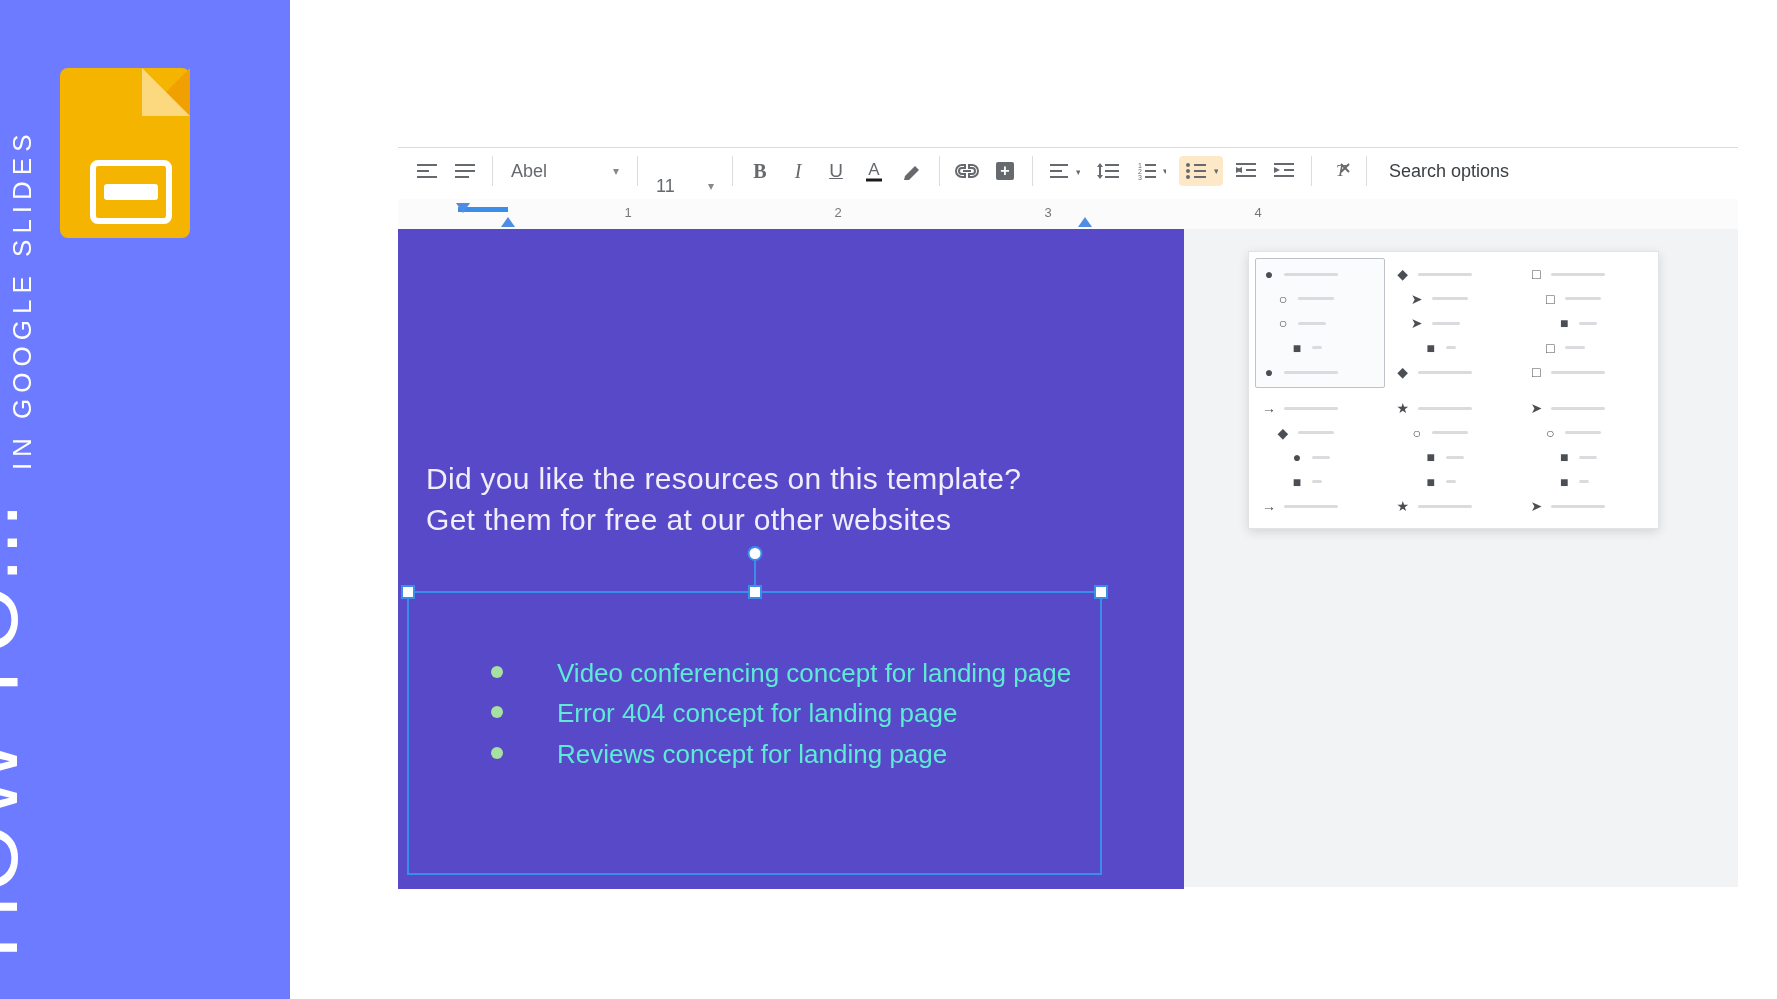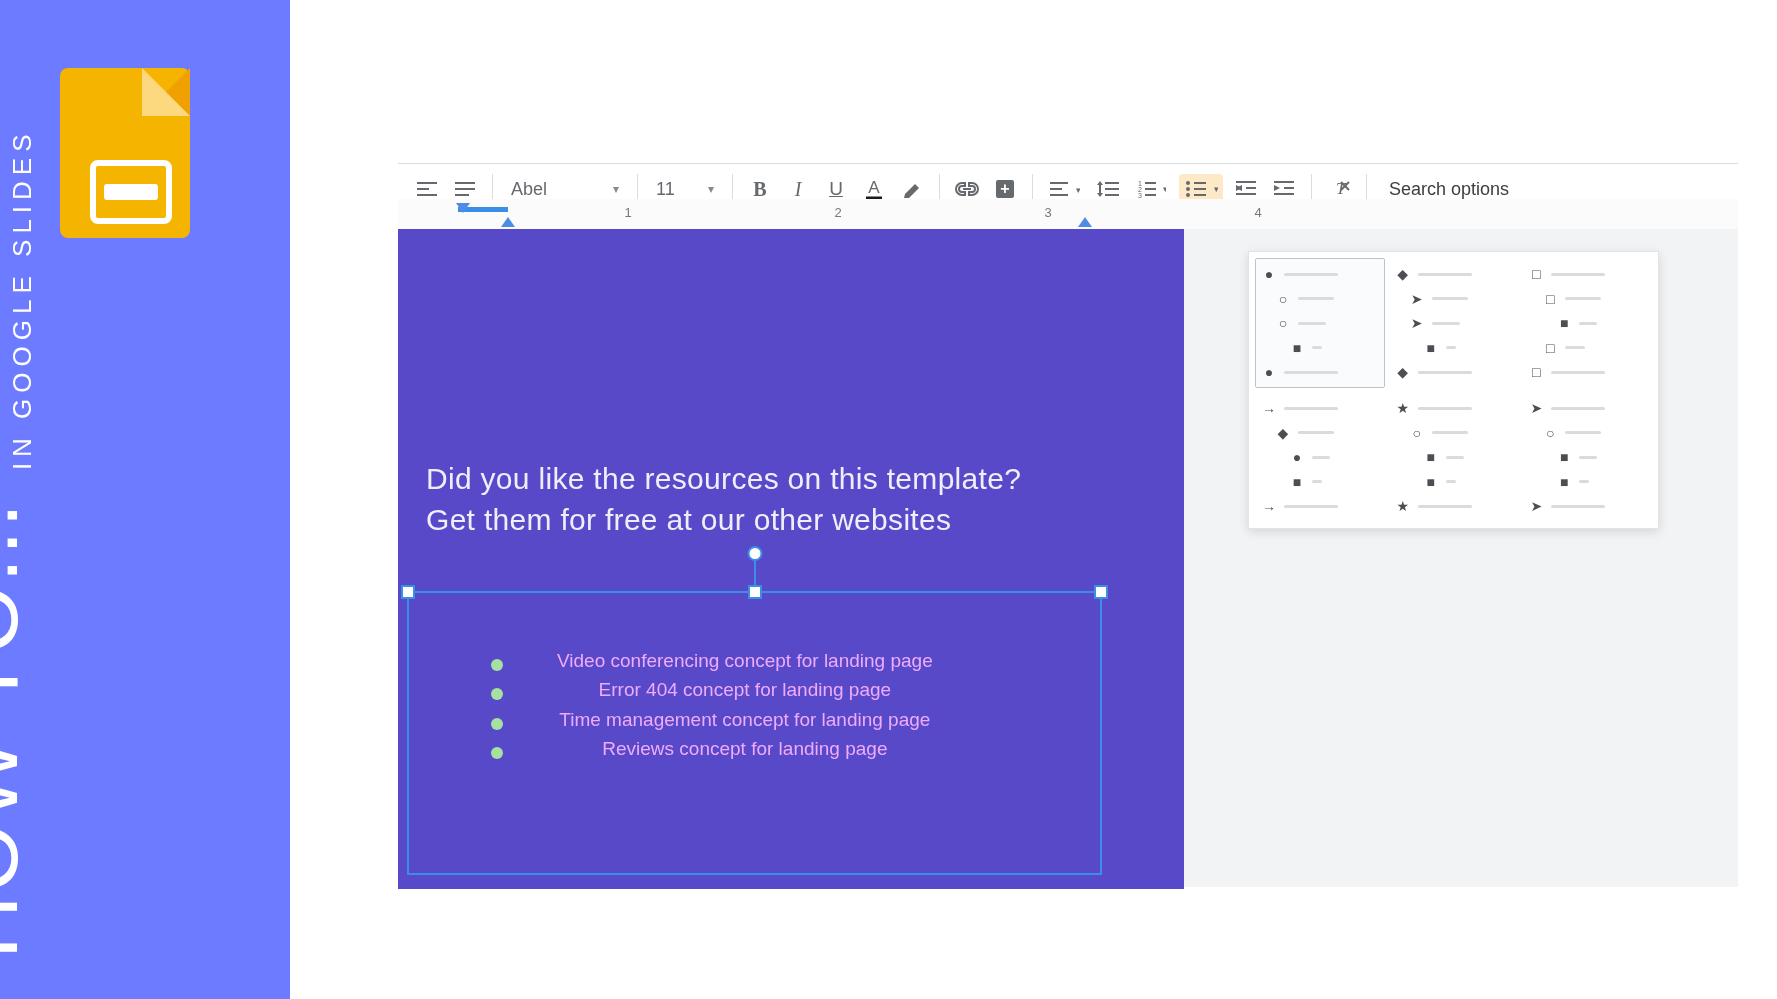--- a/index.html
+++ b/index.html
@@ -28,21 +28,21 @@
   .slides-logo .inner .bar{position:absolute;left:8px;right:8px;top:18px;height:16px;background:#ffffff;border-radius:3px;}
 
   .howto-text{position:absolute;left:38px;bottom:40px;transform-origin:left bottom;transform:rotate(-90deg);display:flex;align-items:flex-end;gap:30px;white-space:nowrap;}
   .howto-big{font-size:88px;font-weight:300;letter-spacing:3px;color:#ffffff;}
   .howto-small{font-size:26px;font-weight:300;letter-spacing:6px;color:#ffffff;}
 
   
   .shot{position:absolute;left:398px;top:147px;width:1340px;height:740px;}
 
   
-  .toolbar{position:absolute;left:0;top:16px;right:0;height:50px;background:var(--toolbar-bg);border-top:1px solid var(--divider);border-bottom:1px solid var(--divider);display:flex;align-items:center;padding:0 10px;font-size:18px;color:var(--toolbar-grey);}
+  .toolbar{position:absolute;left:0;top:0;right:0;height:50px;background:var(--toolbar-bg);border-top:1px solid var(--divider);border-bottom:1px solid var(--divider);display:flex;padding:8px 10px;font-size:18px;color:var(--toolbar-grey);}
   .tb-btn{width:30px;height:30px;display:flex;align-items:center;justify-content:center;margin:0 4px;border-radius:4px;cursor:pointer;}
   .tb-btn svg{display:block;}
   .tb-sep{width:1px;height:30px;background:var(--divider);margin:0 8px;}
   .font-sel{width:108px;height:30px;display:flex;align-items:center;justify-content:space-between;padding:0 6px;margin:0 4px;cursor:pointer;}
   .font-sel .arr,.size-sel .arr{font-size:12px;color:#888;}
   .size-sel{width:58px;height:30px;display:flex;align-items:center;justify-content:space-between;padding:0 6px;margin:15px 4px;cursor:pointer;}
   .tb-highlight{background:var(--highlight);}
   .fmt-opts{padding:0 14px;height:30px;display:flex;align-items:center;font-size:18px;color:#3c4043;cursor:pointer;}
 
   
@@ -59,21 +59,21 @@
   
   .textbox{position:absolute;left:9px;top:362px;width:695px;height:284px;}
   .textbox .outline{position:absolute;left:0;top:0;right:0;bottom:0;border:2px solid var(--sel-blue);}
   .handle{position:absolute;width:10px;height:10px;background:#fff;border:2px solid var(--sel-blue);}
   .handle.l{left:-6px;top:-6px;}
   .handle.m{left:50%;top:-6px;transform:translateX(-50%);}
   .handle.r{right:-6px;top:-6px;}
   .rot-handle{position:absolute;left:50%;top:-45px;transform:translateX(-50%);width:11px;height:11px;border:2px solid var(--sel-blue);border-radius:50%;background:#fff;}
   .rot-line{position:absolute;left:50%;top:-33px;transform:translateX(-50%);width:2px;height:27px;background:var(--sel-blue);}
 
-  .bullet-list{position:absolute;left:44px;top:36px;color:#f0abfc;font-size:19px;line-height:1.55;font-family:"Arial Narrow",Arial,sans-serif;text-align:center;}
+  .bullet-list{position:absolute;left:44px;top:36px;color:#5eead4;font-size:26px;line-height:1.55;font-family:"Arial Narrow",Arial,sans-serif;}
   .bullet-list li{list-style:none;position:relative;padding-left:66px;margin:0;}
   .bullet-list li::before{content:"";position:absolute;left:0;top:13px;width:12px;height:12px;border-radius:50%;background:var(--bullet-green);}
 
   
   .bullet-panel{position:absolute;left:850px;top:22px;width:397px;background:#fff;border:1px solid var(--panel-border);box-shadow:0 3px 10px rgba(0,0,0,0.12);padding:6px;display:grid;grid-template-columns:repeat(3,1fr);grid-auto-rows:130px;gap:4px;z-index:5;}
   .bstyle{border:1px solid transparent;border-radius:2px;padding:8px 6px;display:flex;flex-direction:column;justify-content:space-between;cursor:pointer;}
   .bstyle.sel{border-color:#bfc2c6;background:#fafbfc;}
   .brow{display:flex;align-items:center;gap:8px;height:14px;}
   .bline{height:3px;background:#d9dbde;border-radius:2px;flex:0 0 auto;}
   .bglyph{width:14px;display:flex;align-items:center;justify-content:center;color:#4b4f54;font-size:14px;}
@@ -258,21 +258,20 @@
           <div class="rot-line"></div>
           <div class="rot-handle"></div>
           <div class="outline"></div>
           <div class="handle l"></div>
           <div class="handle m"></div>
           <div class="handle r"></div>
 
           <ul class="bullet-list">
             <li>Video conferencing concept for landing page</li>
             <li>Error 404 concept for landing page</li>
-            <li>Time management concept for landing page</li>
             <li>Reviews concept for landing page</li>
           </ul>
         </div>
       </div>
 
       <div class="bullet-panel" id="bullet-panel">
           <div class="bstyle sel">
             <div class="brow" style="padding-left: 0px;">
               <span class="bglyph">●</span>
               <span class="bline" style="width: 54px;"></span>

